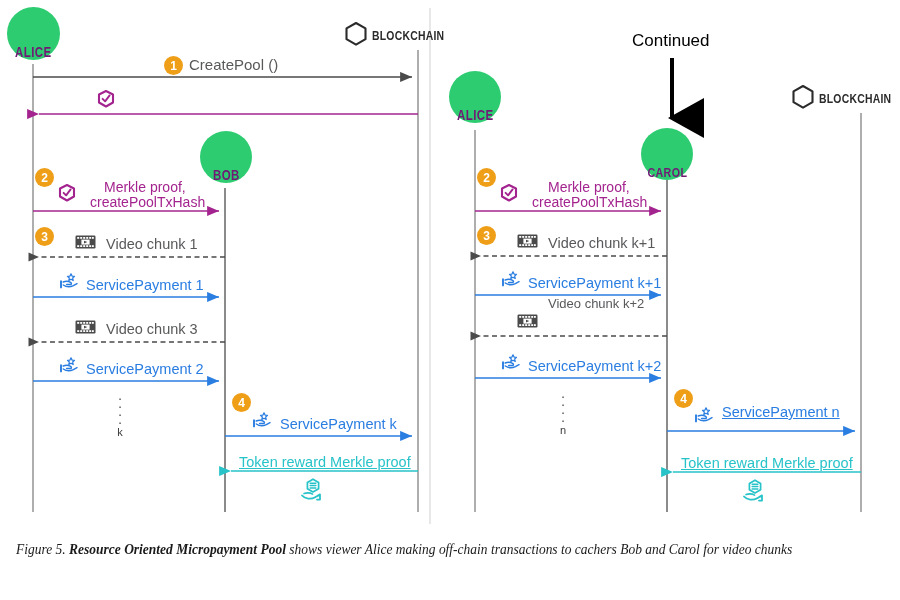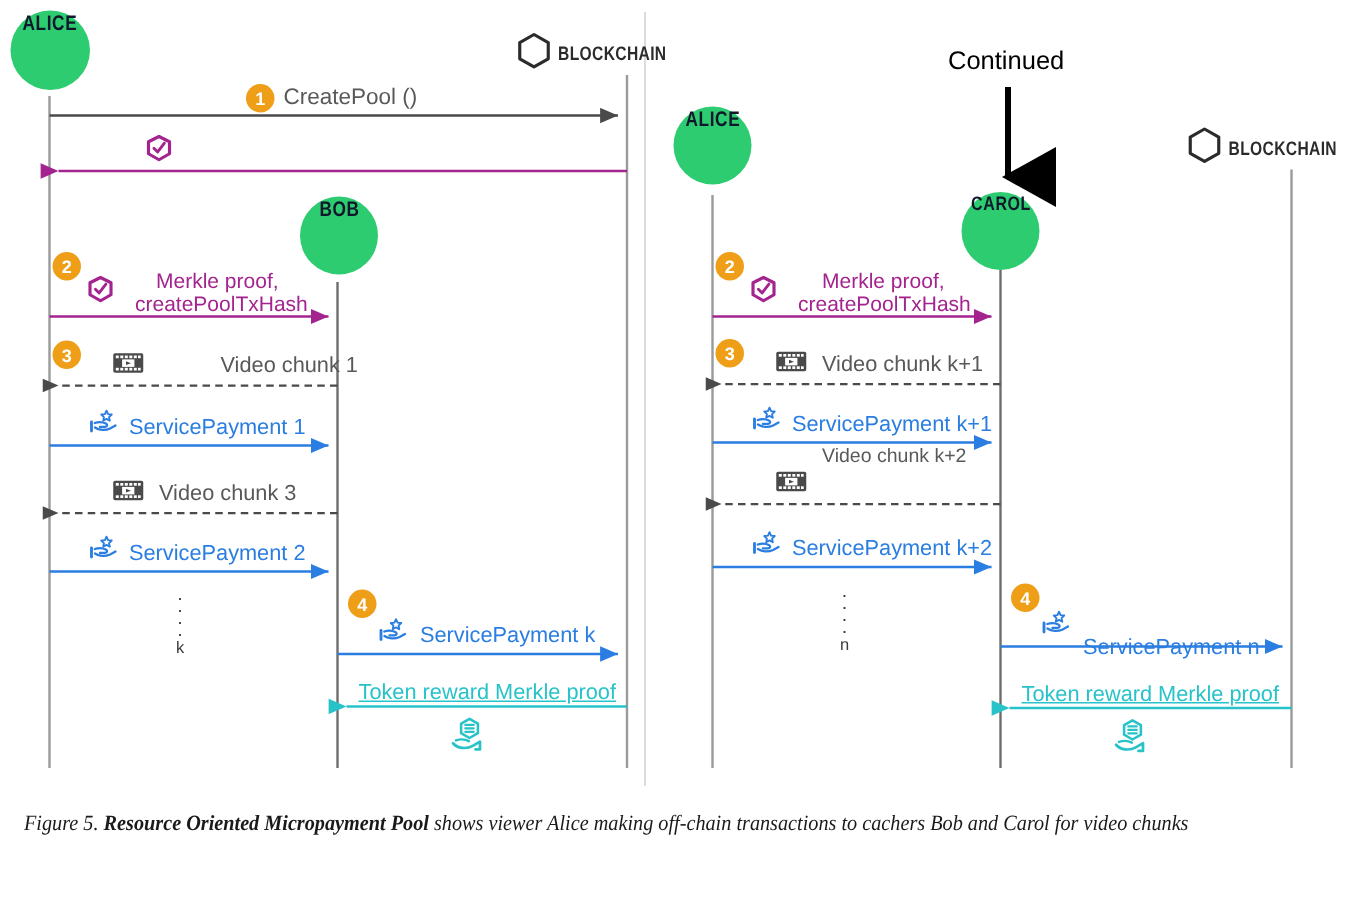--- a/index.html
+++ b/index.html
@@ -16,23 +16,23 @@
   }
   .svg-layer {
     position: absolute; left: 0; top: 0;
     width: 900px; height: 600px;
   }
   .actor-circle {
     position: absolute;
     border-radius: 50%;
     background: #2ecc71;
     display: flex;
-    align-items: flex-start;
+    align-items: flex-end;
     justify-content: center;
-    color: #0f172a;
+    color: #701a75;
     font-weight: bold;
     letter-spacing: 0.5px;
     font-family: "Liberation Sans", sans-serif;
   }
   .actor-label-text {
     display: block;
     transform: scaleX(0.82);
   }
   .chain-label {
     position: absolute;
@@ -286,21 +286,21 @@
   <div class="step-badge" style="left:35px; top:168px;">2</div>
   <div class="step-badge" style="left:35px; top:227px;">3</div>
   <div class="step-badge" style="left:232px; top:393px;">4</div>
 
   <div class="msg-label c-dark" style="left:189px; top:57px; font-size:15px;">CreatePool ()</div>
 
 
   <div class="msg-label c-purple" style="left:104px; top:180px; font-size:14px;">Merkle proof,</div>
   <div class="msg-label c-purple" style="left:90px; top:195px; font-size:14px;">createPoolTxHash</div>
 
-  <div class="msg-label c-dark" style="left:106px; top:236px; font-size:14.5px;margin-left:41px;">Video chunk 1</div>
+  <div class="msg-label c-dark" style="left:106px; top:236px; font-size:14.5px;">Video chunk 1</div>
 
   <div class="msg-label c-blue" style="left:86px; top:277px; font-size:14.5px;">ServicePayment 1</div>
 
   <div class="msg-label c-dark" style="left:106px; top:321px; font-size:14.5px;">Video chunk 3</div>
 
   <div class="msg-label c-blue" style="left:86px; top:361px; font-size:14.5px;">ServicePayment 2</div>
 
   <div class="msg-label c-blue" style="left:280px; top:416px; font-size:14.5px;">ServicePayment k</div>
 
   <div class="msg-label c-teal" style="left:239px; top:454px; font-size:14.5px;">Token reward Merkle proof</div>
@@ -333,21 +333,21 @@
   <div class="msg-label c-purple" style="left:532px; top:195px; font-size:14px;">createPoolTxHash</div>
 
   <div class="msg-label c-dark" style="left:548px; top:235px; font-size:14.5px;">Video chunk k+1</div>
 
   <div class="msg-label c-blue" style="left:528px; top:275px; font-size:14.5px;">ServicePayment k+1</div>
 
   <div class="msg-label c-dark" style="left:548px; top:297px; font-size:13px;">Video chunk k+2</div>
 
   <div class="msg-label c-blue" style="left:528px; top:358px; font-size:14.5px;">ServicePayment k+2</div>
 
-  <div class="msg-label c-blue" style="left:722px; top:424px; font-size:14.5px;">ServicePayment n</div>
+  <div class="msg-label c-blue" style="left:722px; top:404px; font-size:14.5px;text-decoration:underline;">ServicePayment n</div>
 
   <div class="msg-label c-teal" style="left:681px; top:455px; font-size:14.5px;">Token reward Merkle proof</div>
 
   <div class="ellipsis-col" style="left:555px; top:390px; width:16px;">
     <span class="dot">.</span>
     <span class="dot">.</span>
     <span class="dot">.</span>
     <span class="dot">.</span>
     <span class="tail">n</span>
   </div>

